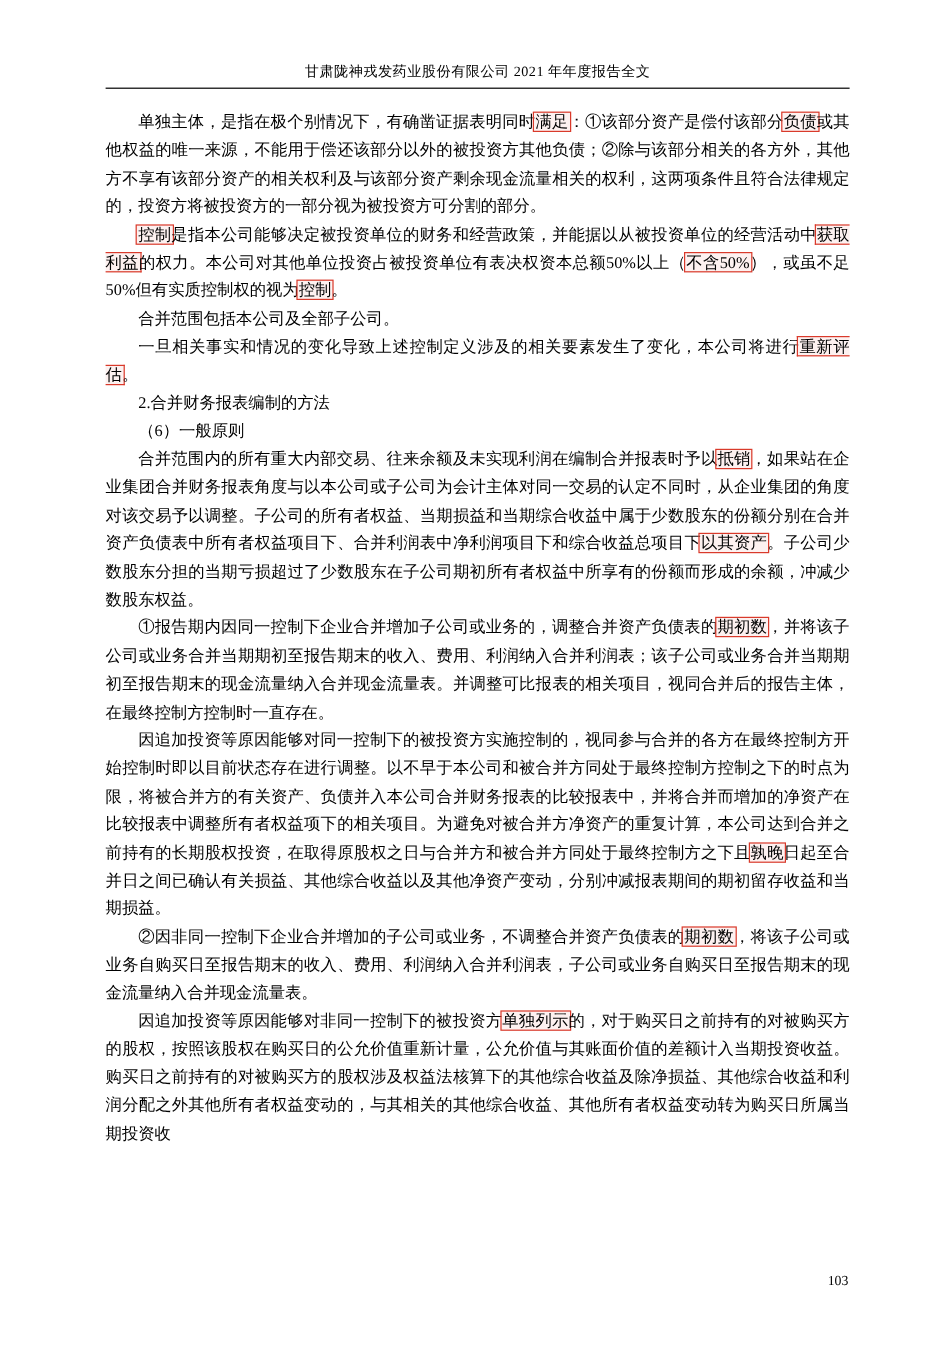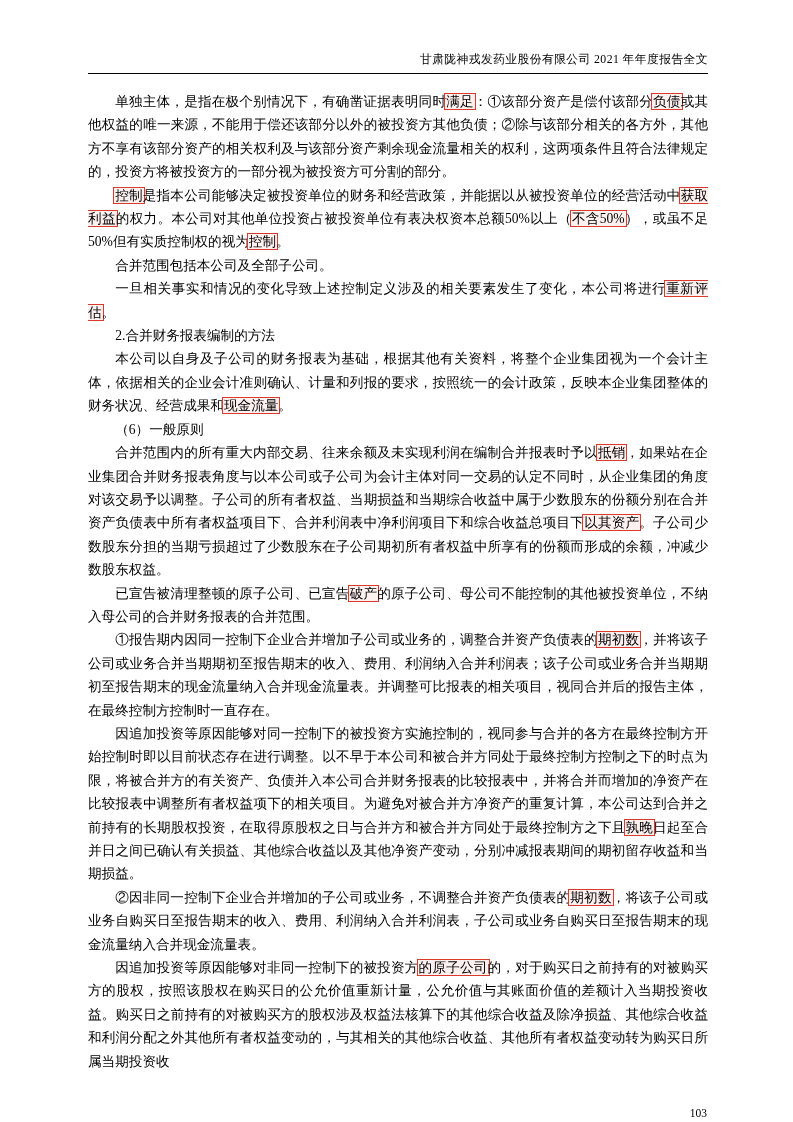--- a/index.html
+++ b/index.html
@@ -11,21 +11,21 @@
     background: #ffffff;
     color: #000000;
     font-family: "Liberation Serif", "DejaVu Serif", serif;
     overflow: hidden;
   }
   .header {
     position: absolute;
     top: 52px;
     left: 88px;
     width: 620px;
-    text-align: right;
+    text-align: center;
     font-size: 11.8px;
     letter-spacing: 0.4px;
     color: #000000;
   }
   .header-rule {
     position: absolute;
     top: 73px;
     left: 88px;
     width: 620px;
     border-top: 1px solid #000000;
@@ -45,44 +45,42 @@
     margin: 0;
   }
   .hl {
     border: 1px solid #d93a2b;
     background: rgba(224, 60, 40, 0.07);
     padding: 0 1px;
     margin: 16px -2px;
   }
   .page-number {
     position: absolute;
-    top: 1107px;
+    top: 1062px;
     right: 86px;
     font-size: 11.5px;
     color: #000000;
     margin-left: 31px;
   }
 </style>
 </head>
 <body>
 
 <div class="page">
   <div class="header">
     <span>甘肃陇神戎发药业股份有限公司 2021 年年度报告全文</span>
   </div>
   <div class="header-rule"></div>
   <div class="body-text" id="doc-body">
       <p class="para"><span>单独主体，是指在极个别情况下，有确凿证据表明同时</span><span class="hl">满足</span><span>：①该部分资产是偿付该部分</span><span class="hl">负债</span><span>或其他权益的唯一来源，不能用于偿还该部分以外的被投资方其他负债；②除与该部分相关的各方外，其他方不享有该部分资产的相关权利及与该部分资产剩余现金流量相关的权利，这两项条件且符合法律规定的，投资方将被投资方的一部分视为被投资方可分割的部分。</span></p>
       <p class="para"><span class="hl">控制</span><span>是指本公司能够决定被投资单位的财务和经营政策，并能据以从被投资单位的经营活动中</span><span class="hl">获取利益</span><span>的权力。本公司对其他单位投资占被投资单位有表决权资本总额50%以上（</span><span class="hl">不含50%</span><span>），或虽不足50%但有实质控制权的视为</span><span class="hl">控制</span><span>。</span></p>
       <p class="para"><span>合并范围包括本公司及全部子公司。</span></p>
       <p class="para"><span>一旦相关事实和情况的变化导致上述控制定义涉及的相关要素发生了变化，本公司将进行</span><span class="hl">重新评估</span><span>。</span></p>
       <p class="para"><span>2.合并财务报表编制的方法</span></p>
-      <p class="para"><span>本公司以自身及子公司的财务报表为基础，根据其他有关资料，将整个企业集团视为一个会计主体，依据相关的企业会计准则确认、计量和列报的要求，按照统一的会计政策，反映本企业集团整体的财务状况、经营成果和</span><span class="hl">现金流量</span><span>。</span></p>
       <p class="para"><span>（6）一般原则</span></p>
       <p class="para"><span>合并范围内的所有重大内部交易、往来余额及未实现利润在编制合并报表时予以</span><span class="hl">抵销</span><span>，如果站在企业集团合并财务报表角度与以本公司或子公司为会计主体对同一交易的认定不同时，从企业集团的角度对该交易予以调整。子公司的所有者权益、当期损益和当期综合收益中属于少数股东的份额分别在合并资产负债表中所有者权益项目下、合并利润表中净利润项目下和综合收益总项目下</span><span class="hl">以其资产</span><span>。子公司少数股东分担的当期亏损超过了少数股东在子公司期初所有者权益中所享有的份额而形成的余额，冲减少数股东权益。</span></p>
-      <p class="para"><span>已宣告被清理整顿的原子公司、已宣告</span><span class="hl">破产</span><span>的原子公司、母公司不能控制的其他被投资单位，不纳入母公司的合并财务报表的合并范围。</span></p>
       <p class="para"><span>①报告期内因同一控制下企业合并增加子公司或业务的，调整合并资产负债表的</span><span class="hl">期初数</span><span>，并将该子公司或业务合并当期期初至报告期末的收入、费用、利润纳入合并利润表；该子公司或业务合并当期期初至报告期末的现金流量纳入合并现金流量表。并调整可比报表的相关项目，视同合并后的报告主体，在最终控制方控制时一直存在。</span></p>
       <p class="para"><span>因追加投资等原因能够对同一控制下的被投资方实施控制的，视同参与合并的各方在最终控制方开始控制时即以目前状态存在进行调整。以不早于本公司和被合并方同处于最终控制方控制之下的时点为限，将被合并方的有关资产、负债并入本公司合并财务报表的比较报表中，并将合并而增加的净资产在比较报表中调整所有者权益项下的相关项目。为避免对被合并方净资产的重复计算，本公司达到合并之前持有的长期股权投资，在取得原股权之日与合并方和被合并方同处于最终控制方之下且</span><span class="hl">孰晚</span><span>日起至合并日之间已确认有关损益、其他综合收益以及其他净资产变动，分别冲减报表期间的期初留存收益和当期损益。</span></p>
       <p class="para"><span>②因非同一控制下企业合并增加的子公司或业务，不调整合并资产负债表的</span><span class="hl">期初数</span><span>，将该子公司或业务自购买日至报告期末的收入、费用、利润纳入合并利润表，子公司或业务自购买日至报告期末的现金流量纳入合并现金流量表。</span></p>
-      <p class="para"><span>因追加投资等原因能够对非同一控制下的被投资方</span><span class="hl">的原子公司</span><span>的，对于购买日之前持有的对被购买方的股权，按照该股权在购买日的公允价值重新计量，公允价值与其账面价值的差额计入当期投资收益。购买日之前持有的对被购买方的股权涉及权益法核算下的其他综合收益及除净损益、其他综合收益和利润分配之外其他所有者权益变动的，与其相关的其他综合收益、其他所有者权益变动转为购买日所属当期投资收</span></p>
+      <p class="para"><span>因追加投资等原因能够对非同一控制下的被投资方</span><span class="hl">单独列示</span><span>的，对于购买日之前持有的对被购买方的股权，按照该股权在购买日的公允价值重新计量，公允价值与其账面价值的差额计入当期投资收益。购买日之前持有的对被购买方的股权涉及权益法核算下的其他综合收益及除净损益、其他综合收益和利润分配之外其他所有者权益变动的，与其相关的其他综合收益、其他所有者权益变动转为购买日所属当期投资收</span></p>
     </div>
   <div class="page-number">103</div>
 </div>
 
 </body></html>

